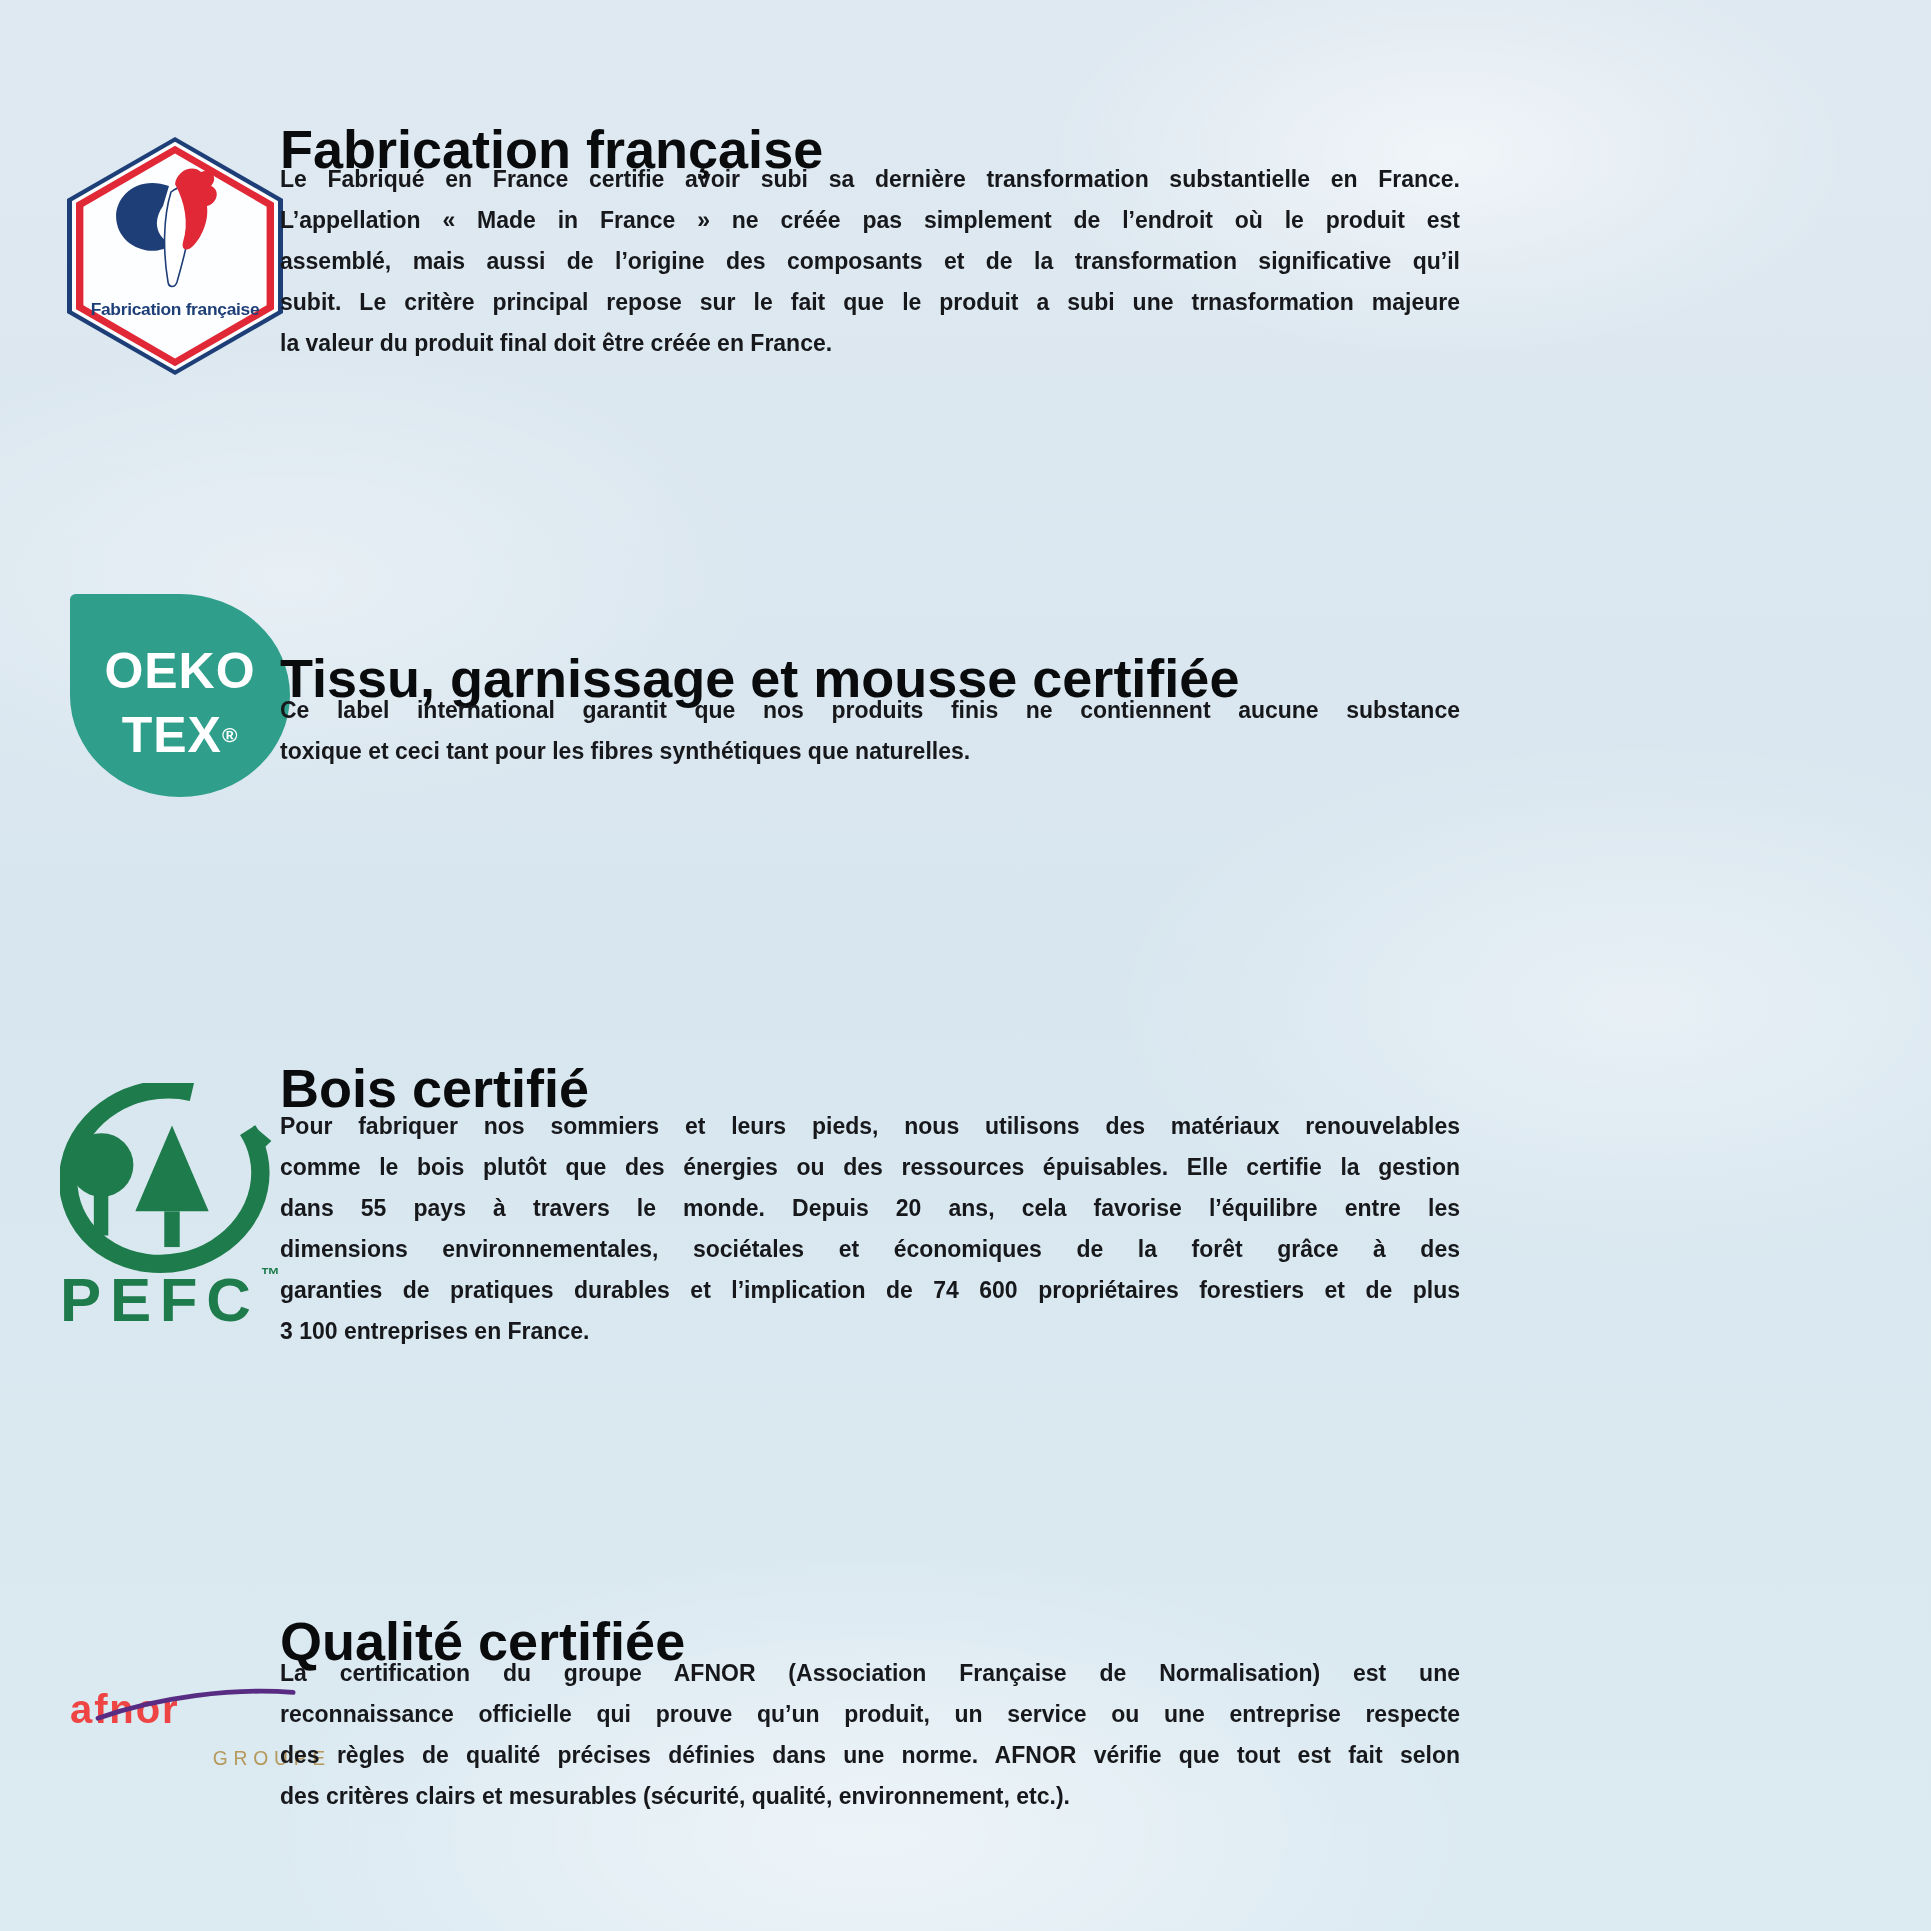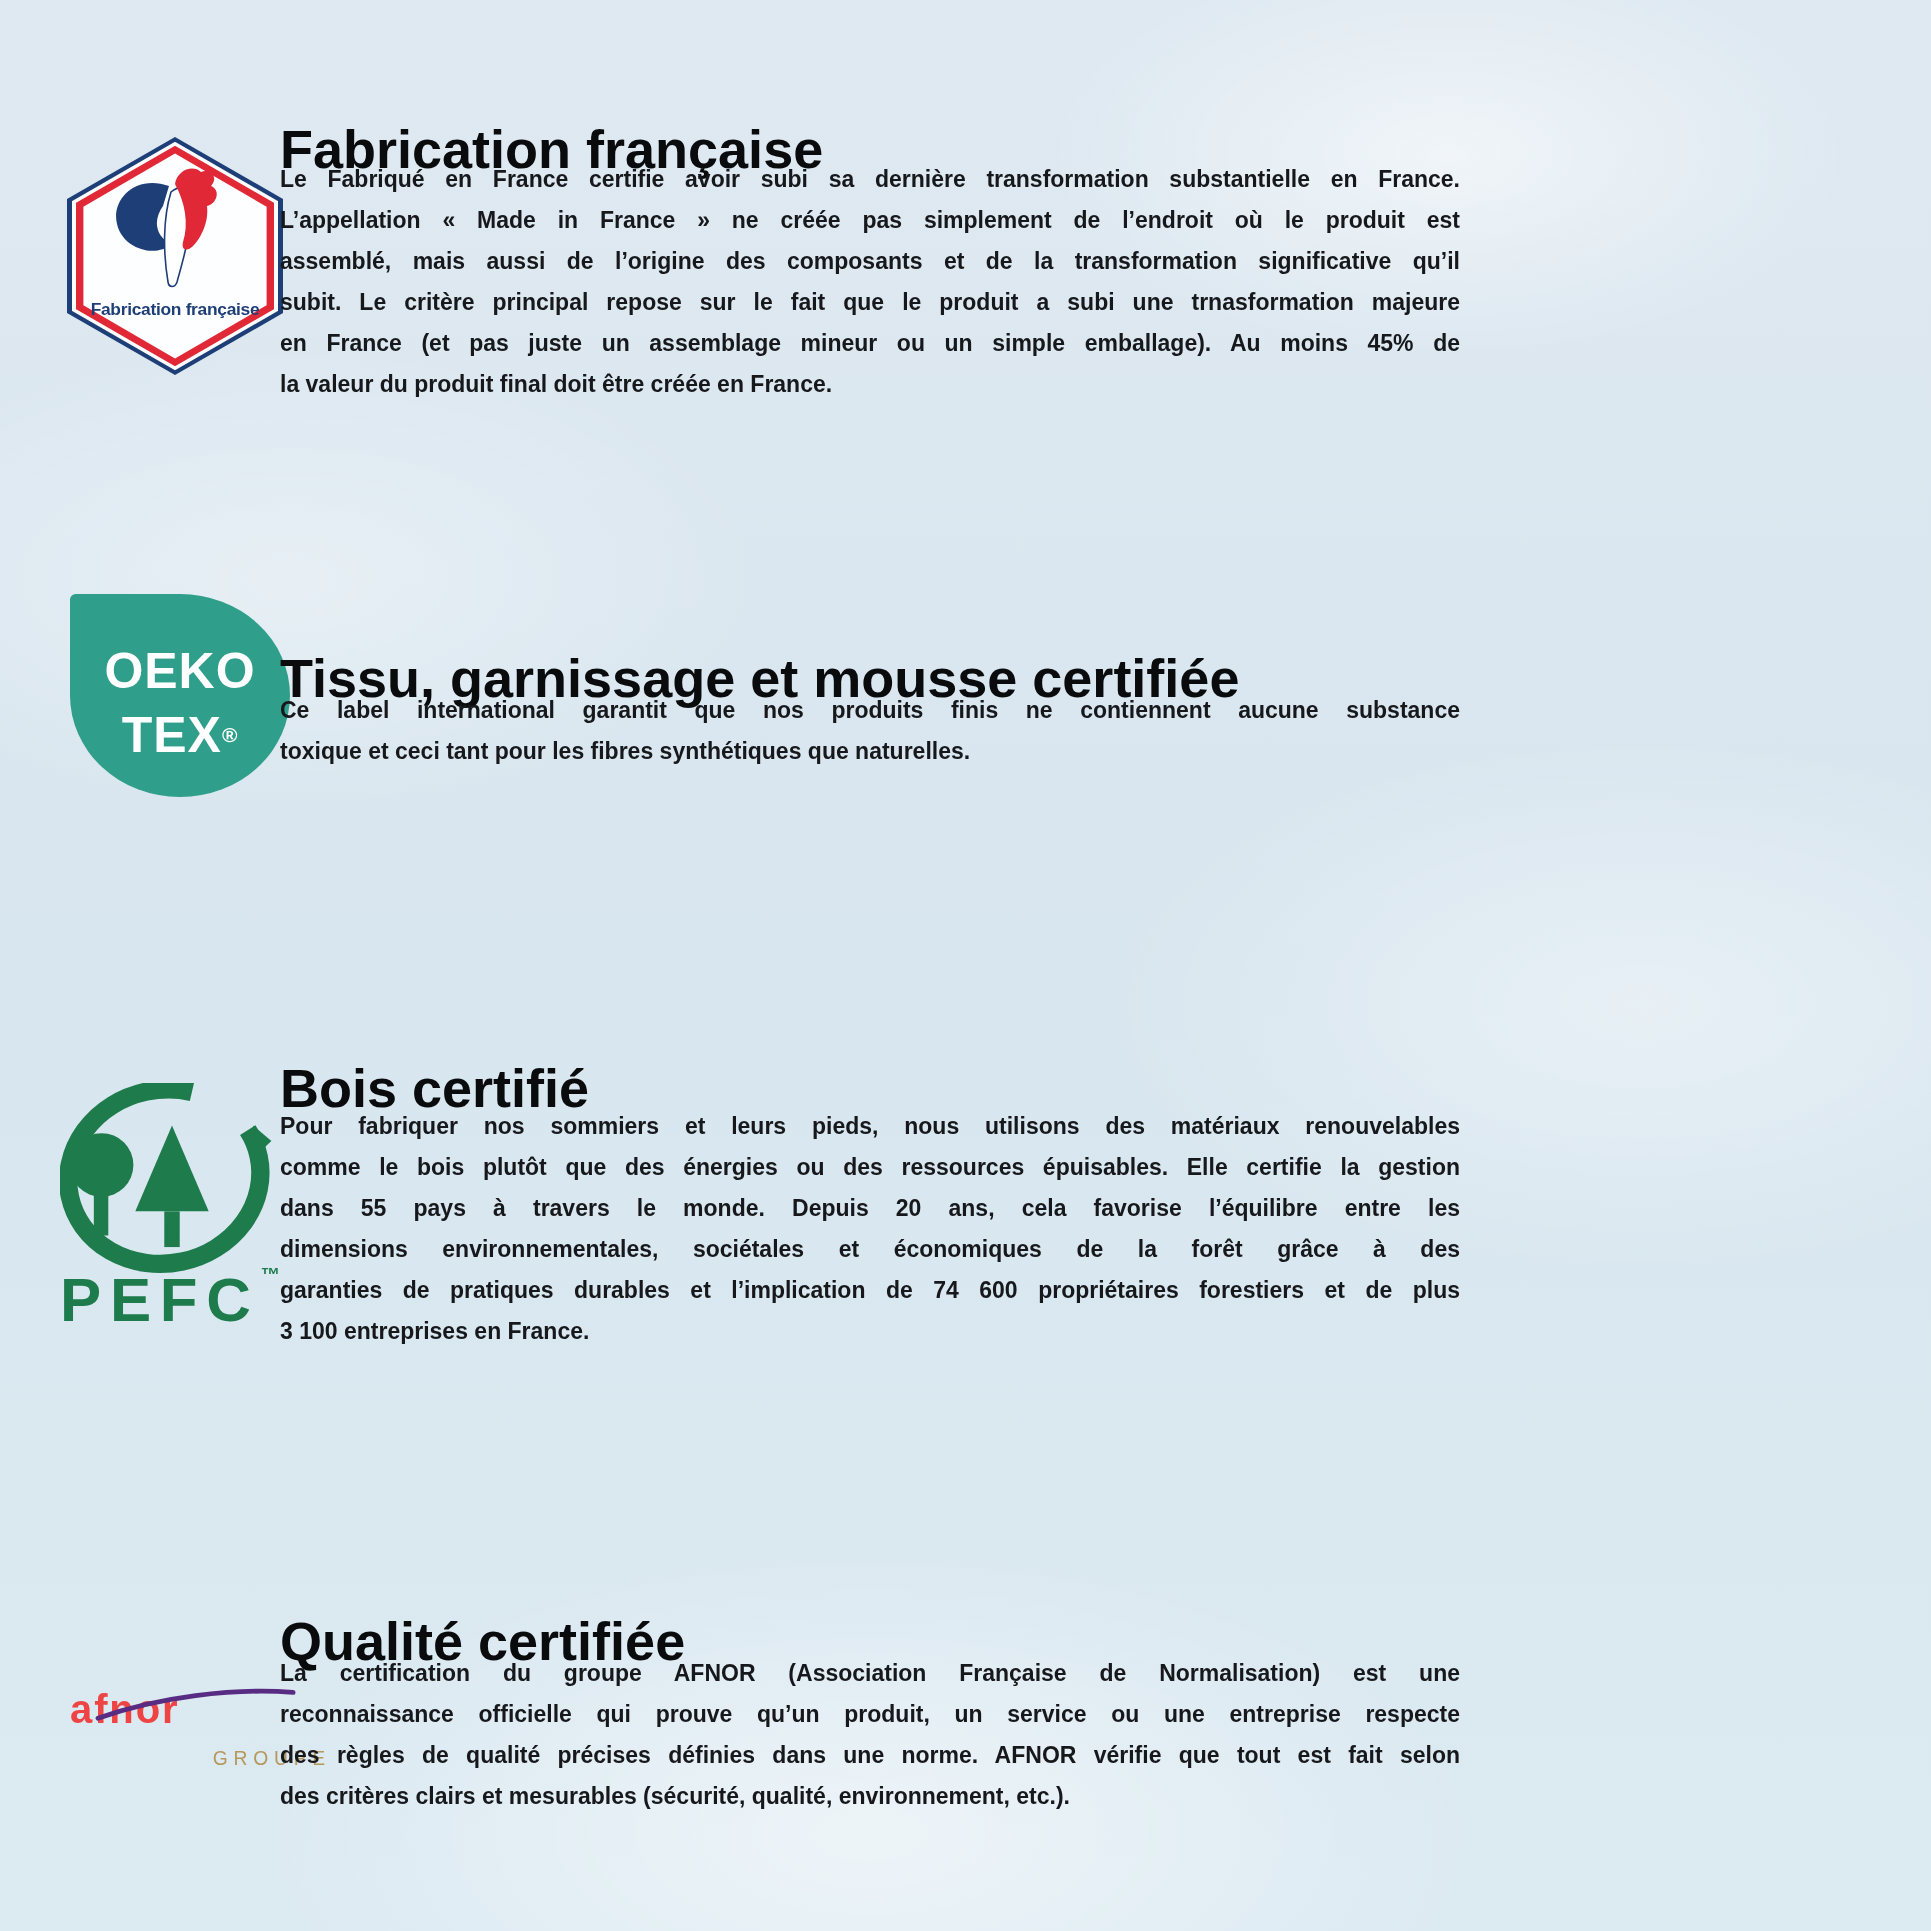--- a/index.html
+++ b/index.html
@@ -82,21 +82,20 @@
   </svg>
   <div class="hex-label">Fabrication française</div>
 </div>
 
 <h1 class="heading" style="top:84px">Fabrication française</h1>
 <div class="para" style="top:159px">
     <div class="jline">Le Fabriqué en France certifie avoir subi sa dernière transformation substantielle en France.</div>
     <div class="jline">L’appellation « Made in France » ne créée pas simplement de l’endroit où le produit est</div>
     <div class="jline">assemblé, mais aussi de l’origine des composants et de la transformation significative qu’il</div>
     <div class="jline">subit. Le critère principal repose sur le fait que le produit a subi une trnasformation majeure</div>
-    <div class="jline">en France (et pas juste un assemblage mineur ou un simple emballage). Au moins 45% de</div>
     <div class="jline last">la valeur du produit final doit être créée en France.</div>
   </div>
 
 <div class="oeko">
   <div class="t">OEKO</div>
   <div class="t"><span>TEX</span><span class="reg">®</span></div>
 </div>
 
 <h1 class="heading" style="top:613px">Tissu, garnissage et mousse certifiée</h1>
 <div class="para" style="top:690px">

